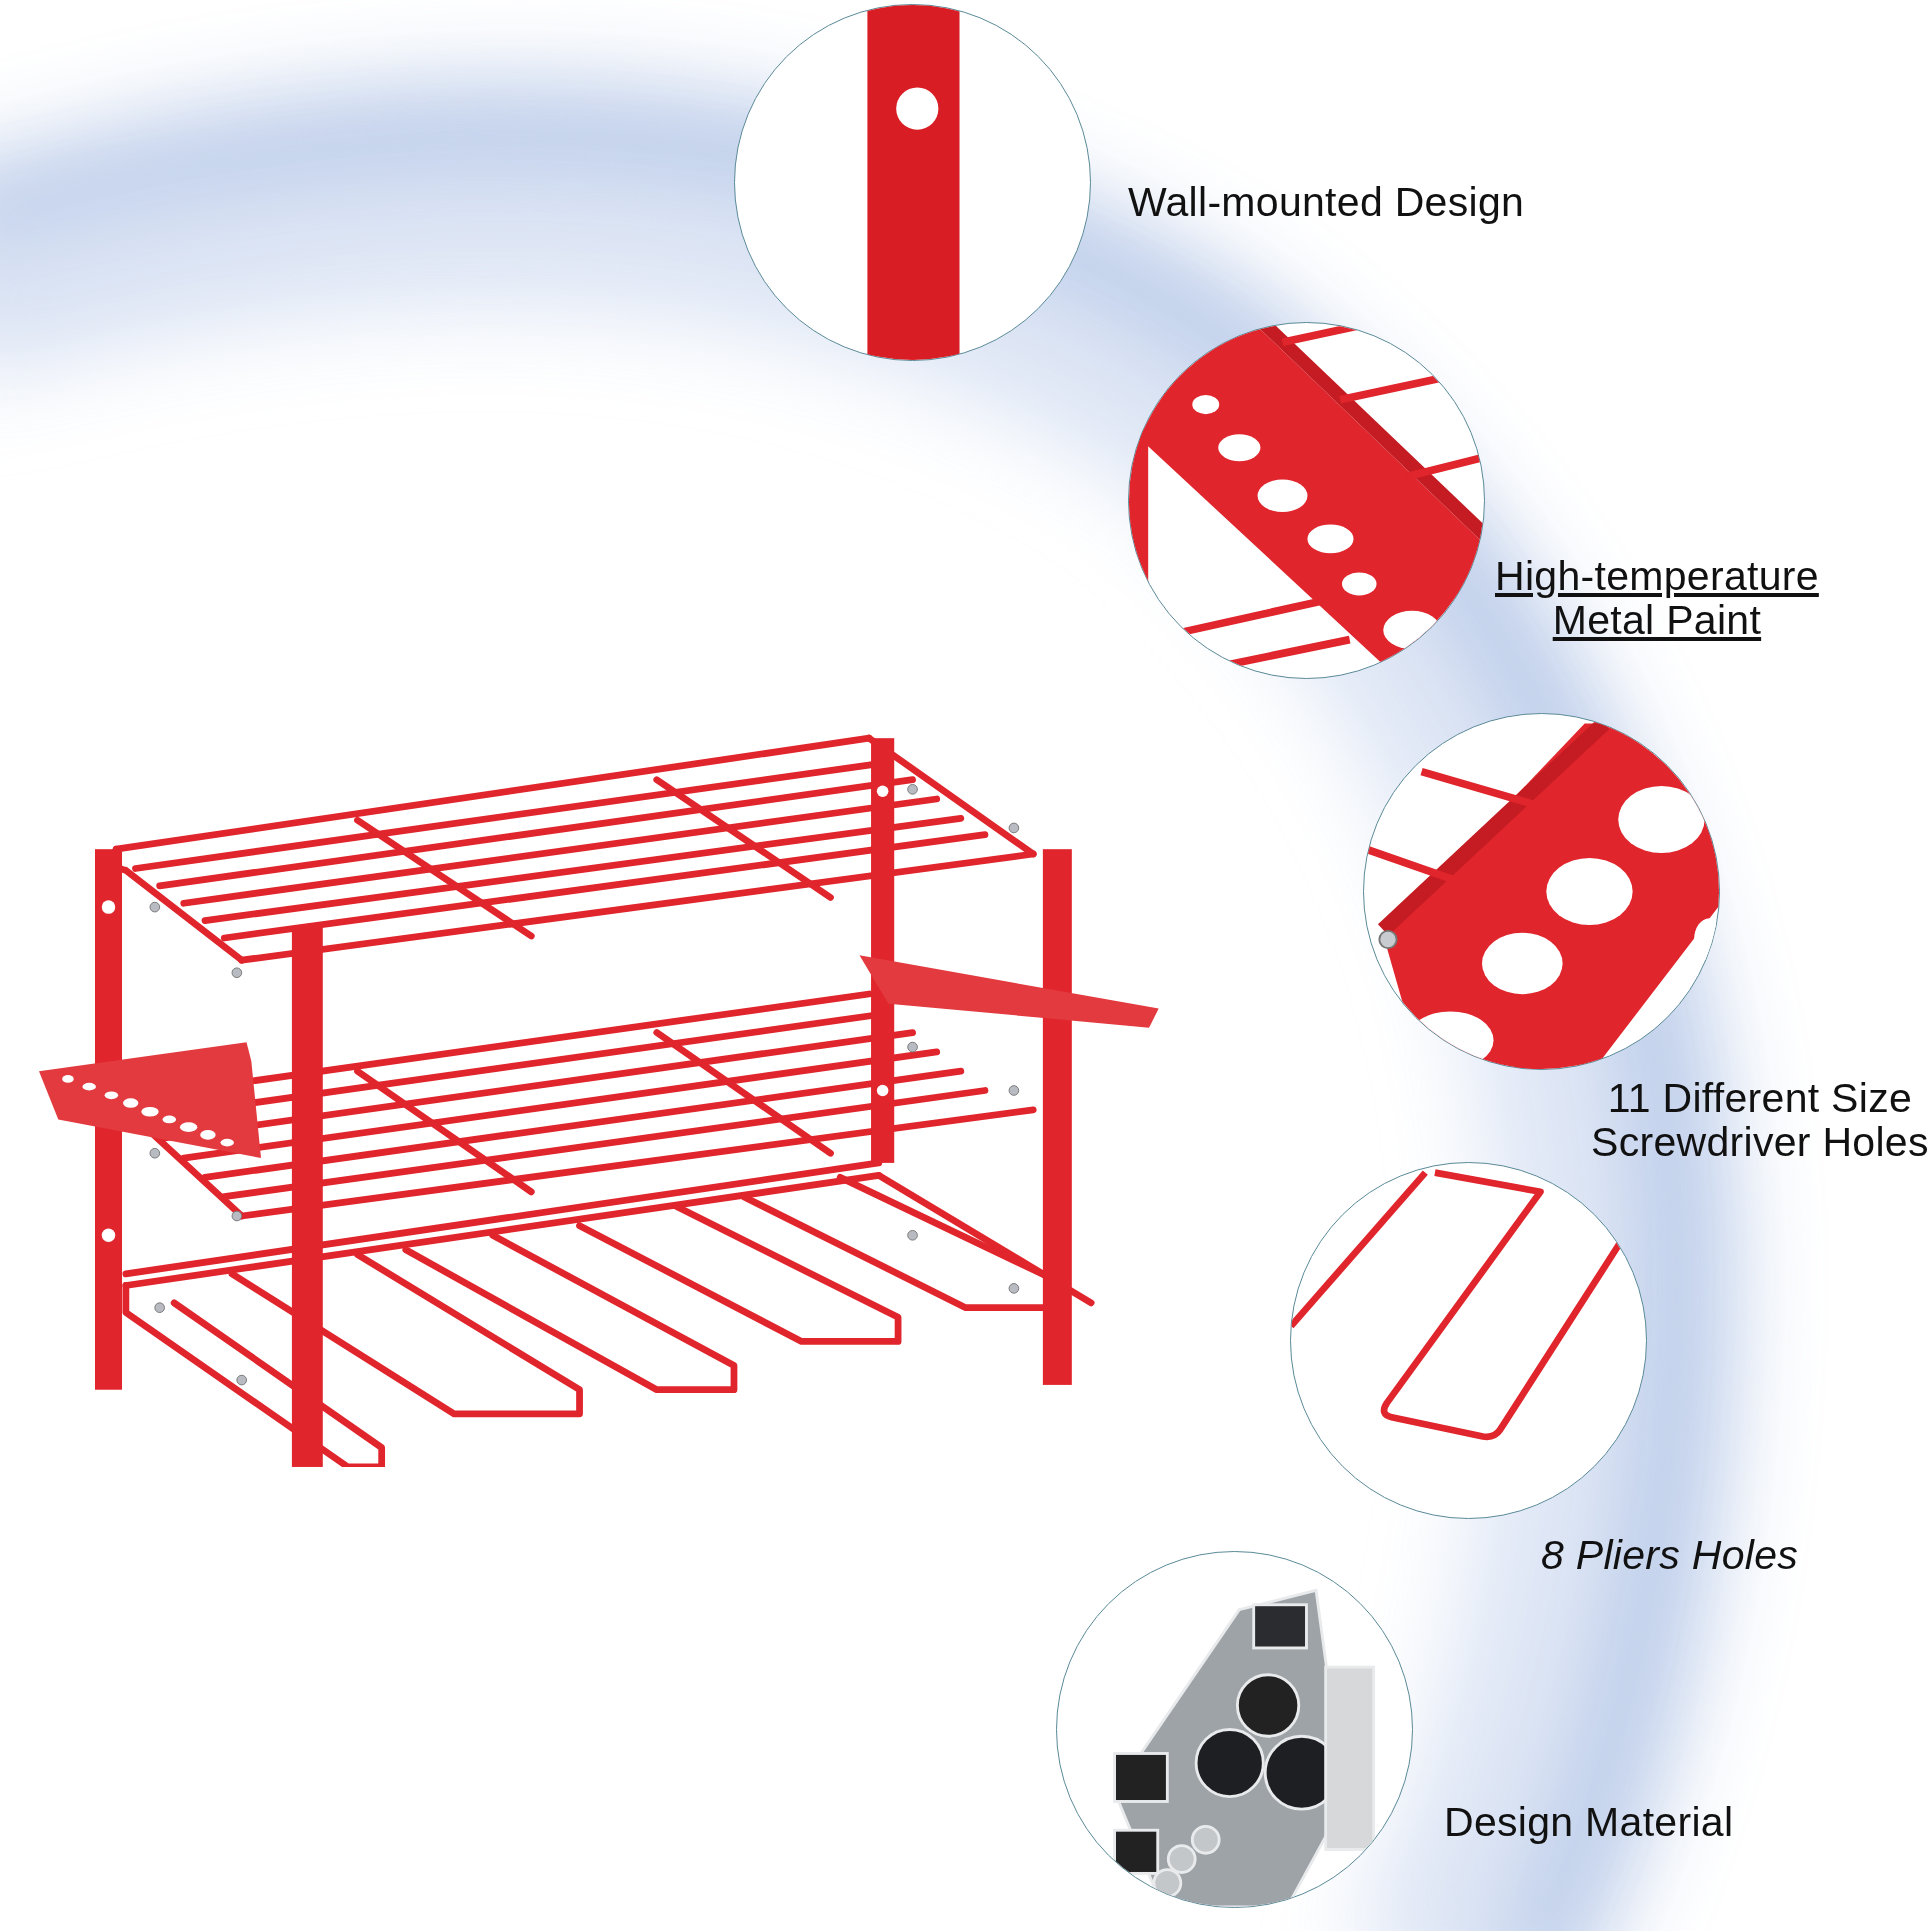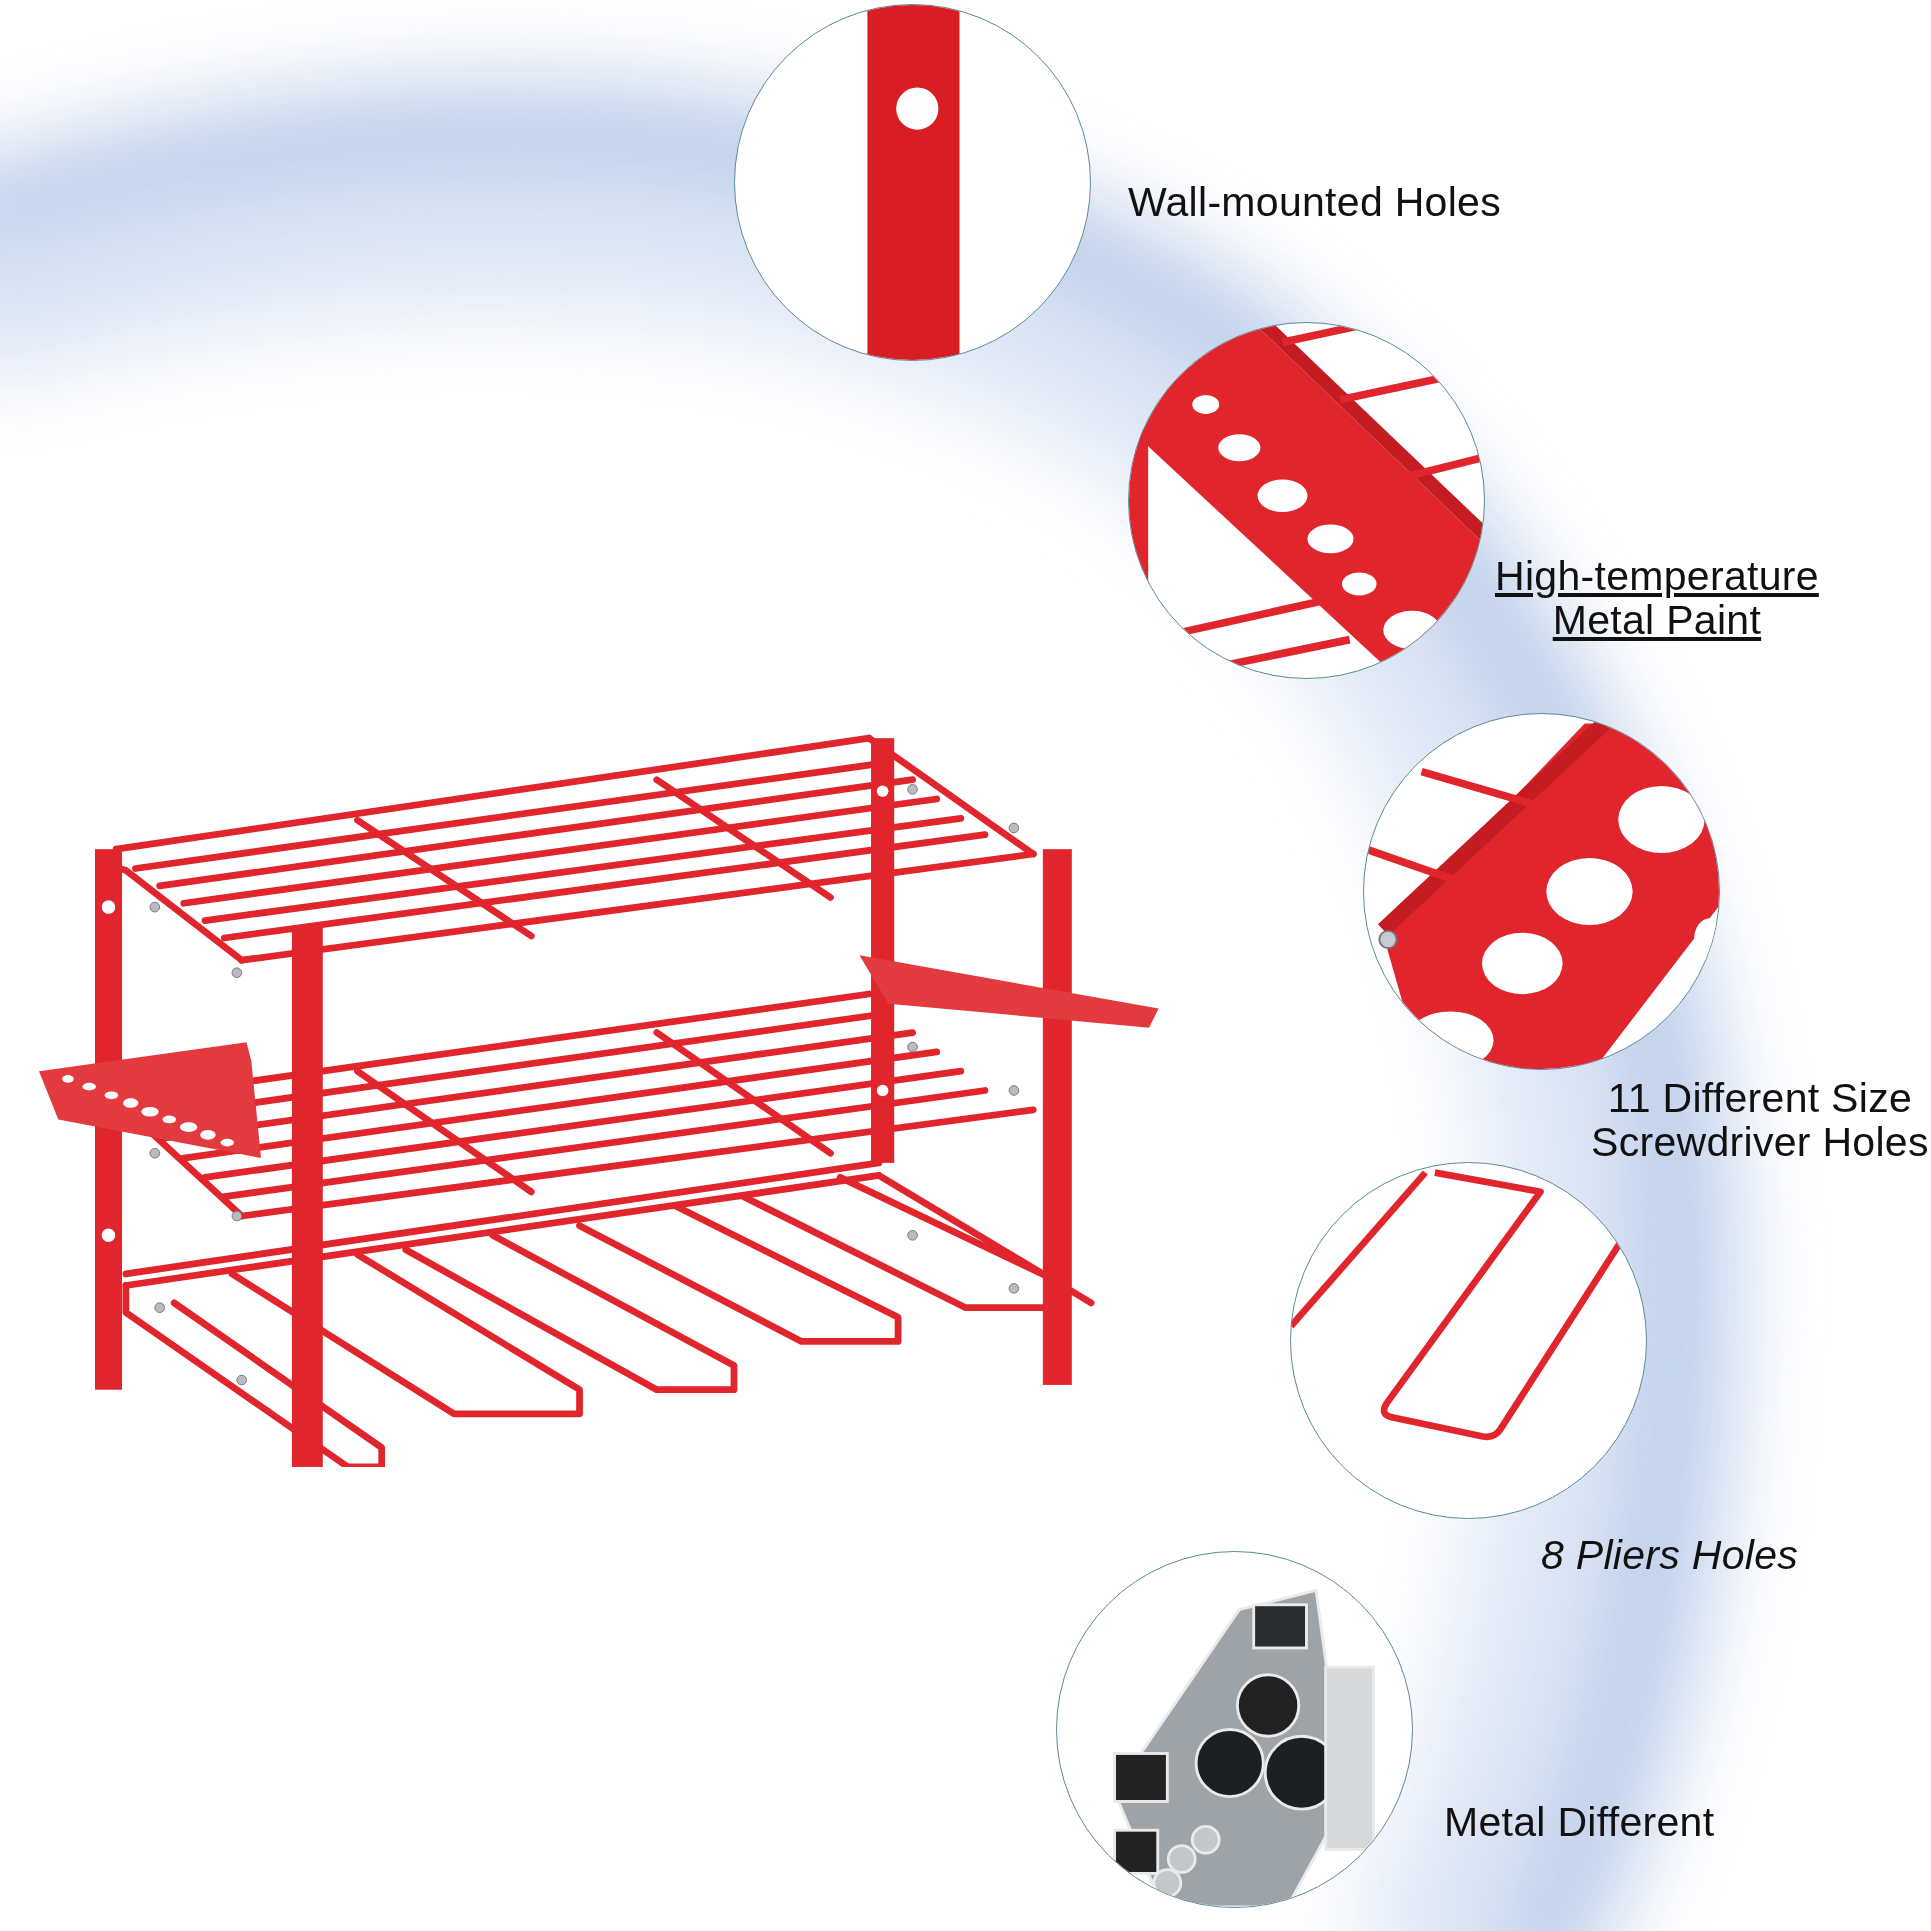--- a/index.html
+++ b/index.html
@@ -101,21 +101,21 @@
   </g>
 </svg>
 
 <div class="feature-circle" style="left:734px;top:3.9px;width:357px;height:357px;">
   <svg viewBox="0 0 370 370">
     <rect x="138" y="0" width="96" height="370" fill="#d81e24"></rect>
     <circle cx="190" cy="108" r="22" fill="#ffffff"></circle>
   </svg>
 </div>
 <div class="feature-label" style="left:1128px;top:180px;">
-  <div>Wall-mounted Holes</div>
+  <div>Wall-mounted Design</div>
 </div>
 
 <div class="feature-circle" style="left:1128px;top:322px;width:357px;height:357px;">
   <svg viewBox="0 0 370 370">
     <polygon points="0,40 130,0 370,230 370,370 280,370 0,110" fill="#e0252c"></polygon>
     <polygon points="130,0 150,0 370,210 370,230" fill="#c41c22"></polygon>
     <polygon points="0,110 20,110 20,370 0,370" fill="#e0252c"></polygon>
     <g stroke="#e0252c" stroke-width="8">
         <line x1="160" y1="20" x2="300" y2="-10"></line>
         <line x1="220" y1="80" x2="360" y2="50"></line>
@@ -185,15 +185,15 @@
       <rect x="60" y="210" width="55" height="50" fill="#222"></rect>
       <rect x="60" y="290" width="45" height="45" fill="#222"></rect>
       <circle cx="130" cy="320" r="14" fill="#c4c7ca"></circle>
         <circle cx="155" cy="300" r="14" fill="#c4c7ca"></circle>
         <circle cx="115" cy="345" r="14" fill="#c4c7ca"></circle>
       <rect x="280" y="120" width="50" height="190" fill="#d6d8d9"></rect>
     </g>
   </svg>
 </div>
 <div class="feature-label" style="left:1444px;top:1800px;">
-  <div>Metal Different</div>
+  <div>Design Material</div>
 </div>
 
 
 </body></html>

